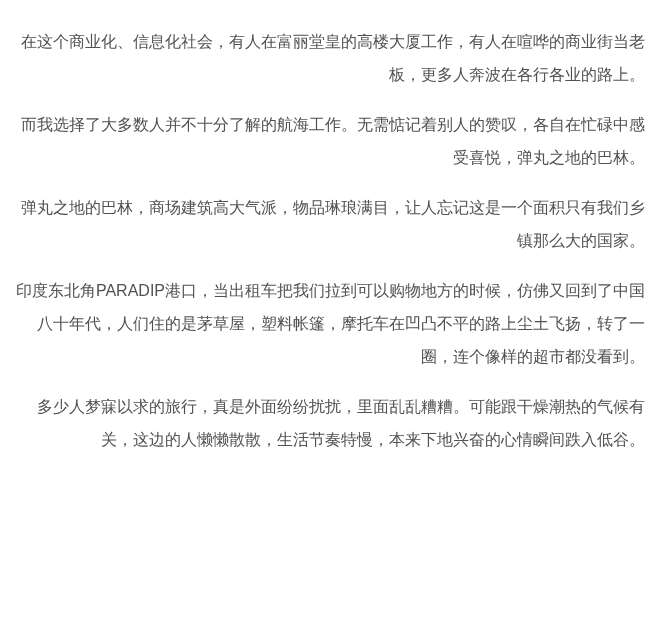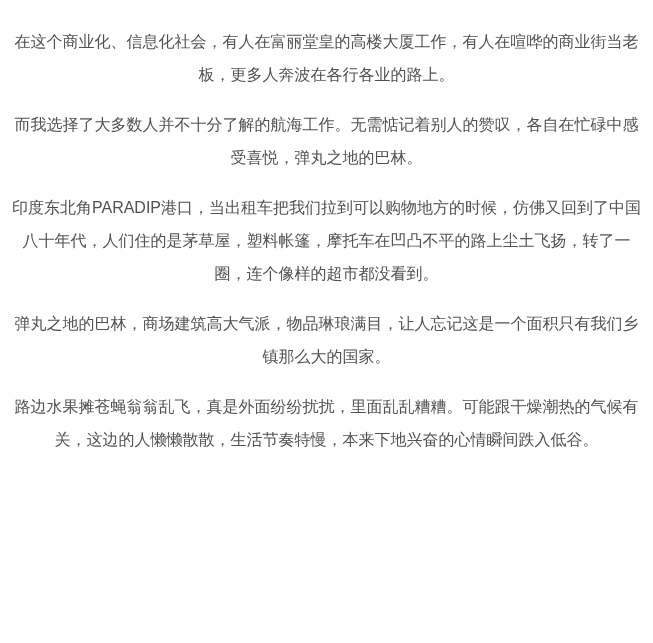--- a/index.html
+++ b/index.html
@@ -16,26 +16,26 @@
   .article {
     box-sizing: border-box;
     width: 653px;
     padding: 25px 8px 0 8px;
     color: #515151;
     font-size: 16px;
     line-height: 33px;
   }
   .article p {
     margin: 0 0 17px 0;
-    text-align: center;
+    text-align: right;
     word-break: break-all;
   }
 </style>
 </head>
 <body>
 
 <div class="article">
   <p>在这个商业化、信息化社会，有人在富丽堂皇的高楼大厦工作，有人在喧哗的商业街当老板，更多人奔波在各行各业的路上。</p>
   <p>而我选择了大多数人并不十分了解的航海工作。无需惦记着别人的赞叹，各自在忙碌中感受喜悦，弹丸之地的巴林。</p>
+  <p>弹丸之地的巴林，商场建筑高大气派，物品琳琅满目，让人忘记这是一个面积只有我们乡镇那么大的国家。</p>
   <p>印度东北角PARADIP港口，当出租车把我们拉到可以购物地方的时候，仿佛又回到了中国八十年代，人们住的是茅草屋，塑料帐篷，摩托车在凹凸不平的路上尘土飞扬，转了一圈，连个像样的超市都没看到。</p>
-  <p>弹丸之地的巴林，商场建筑高大气派，物品琳琅满目，让人忘记这是一个面积只有我们乡镇那么大的国家。</p>
-  <p>路边水果摊苍蝇翁翁乱飞，真是外面纷纷扰扰，里面乱乱糟糟。可能跟干燥潮热的气候有关，这边的人懒懒散散，生活节奏特慢，本来下地兴奋的心情瞬间跌入低谷。</p>
+  <p>多少人梦寐以求的旅行，真是外面纷纷扰扰，里面乱乱糟糟。可能跟干燥潮热的气候有关，这边的人懒懒散散，生活节奏特慢，本来下地兴奋的心情瞬间跌入低谷。</p>
 </div>
 
 </body></html>

